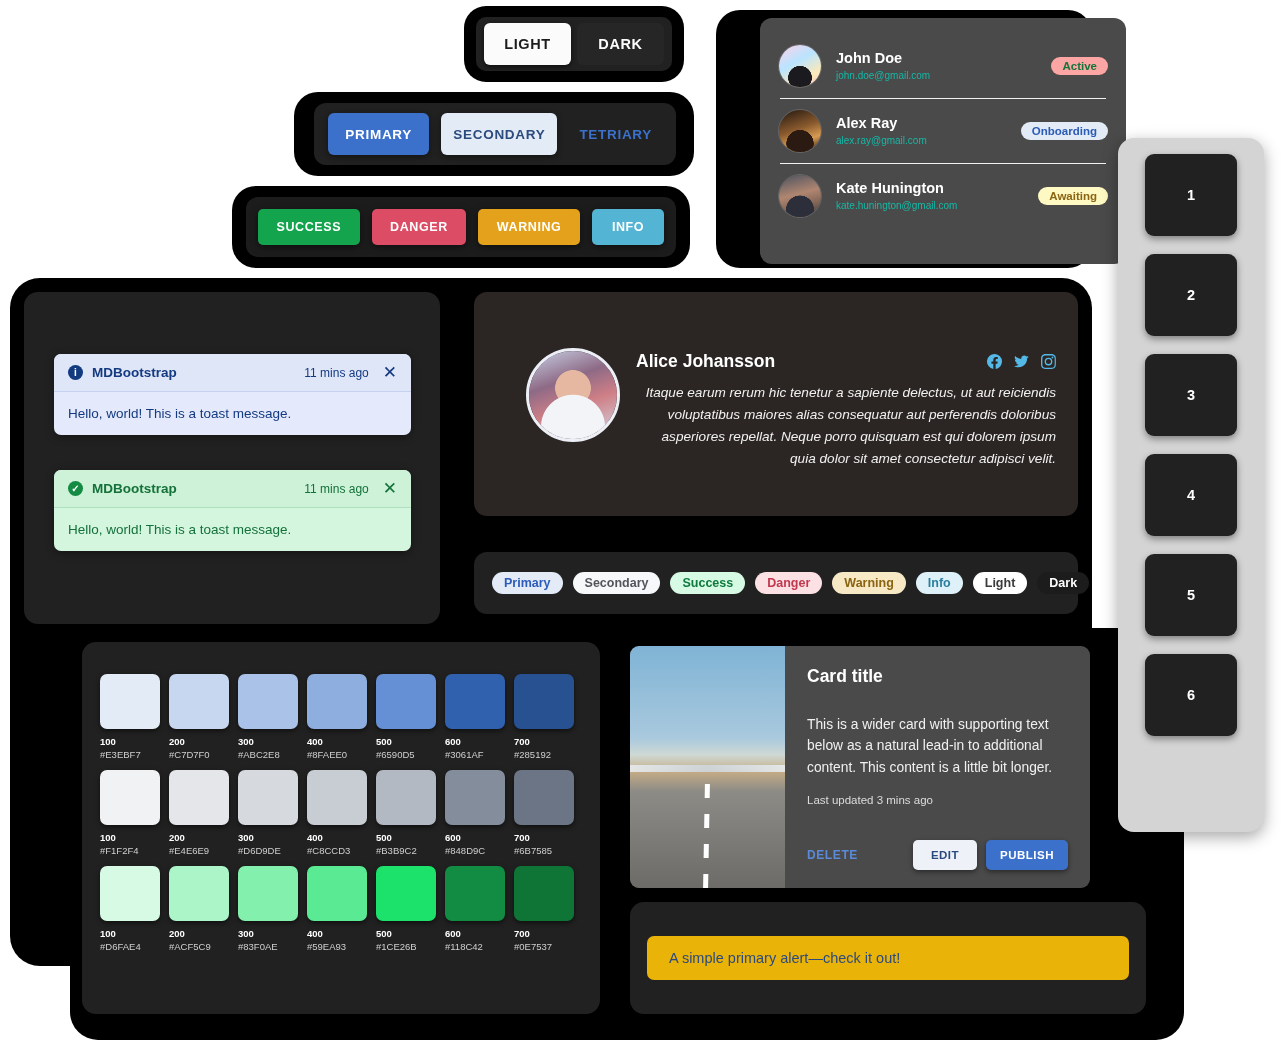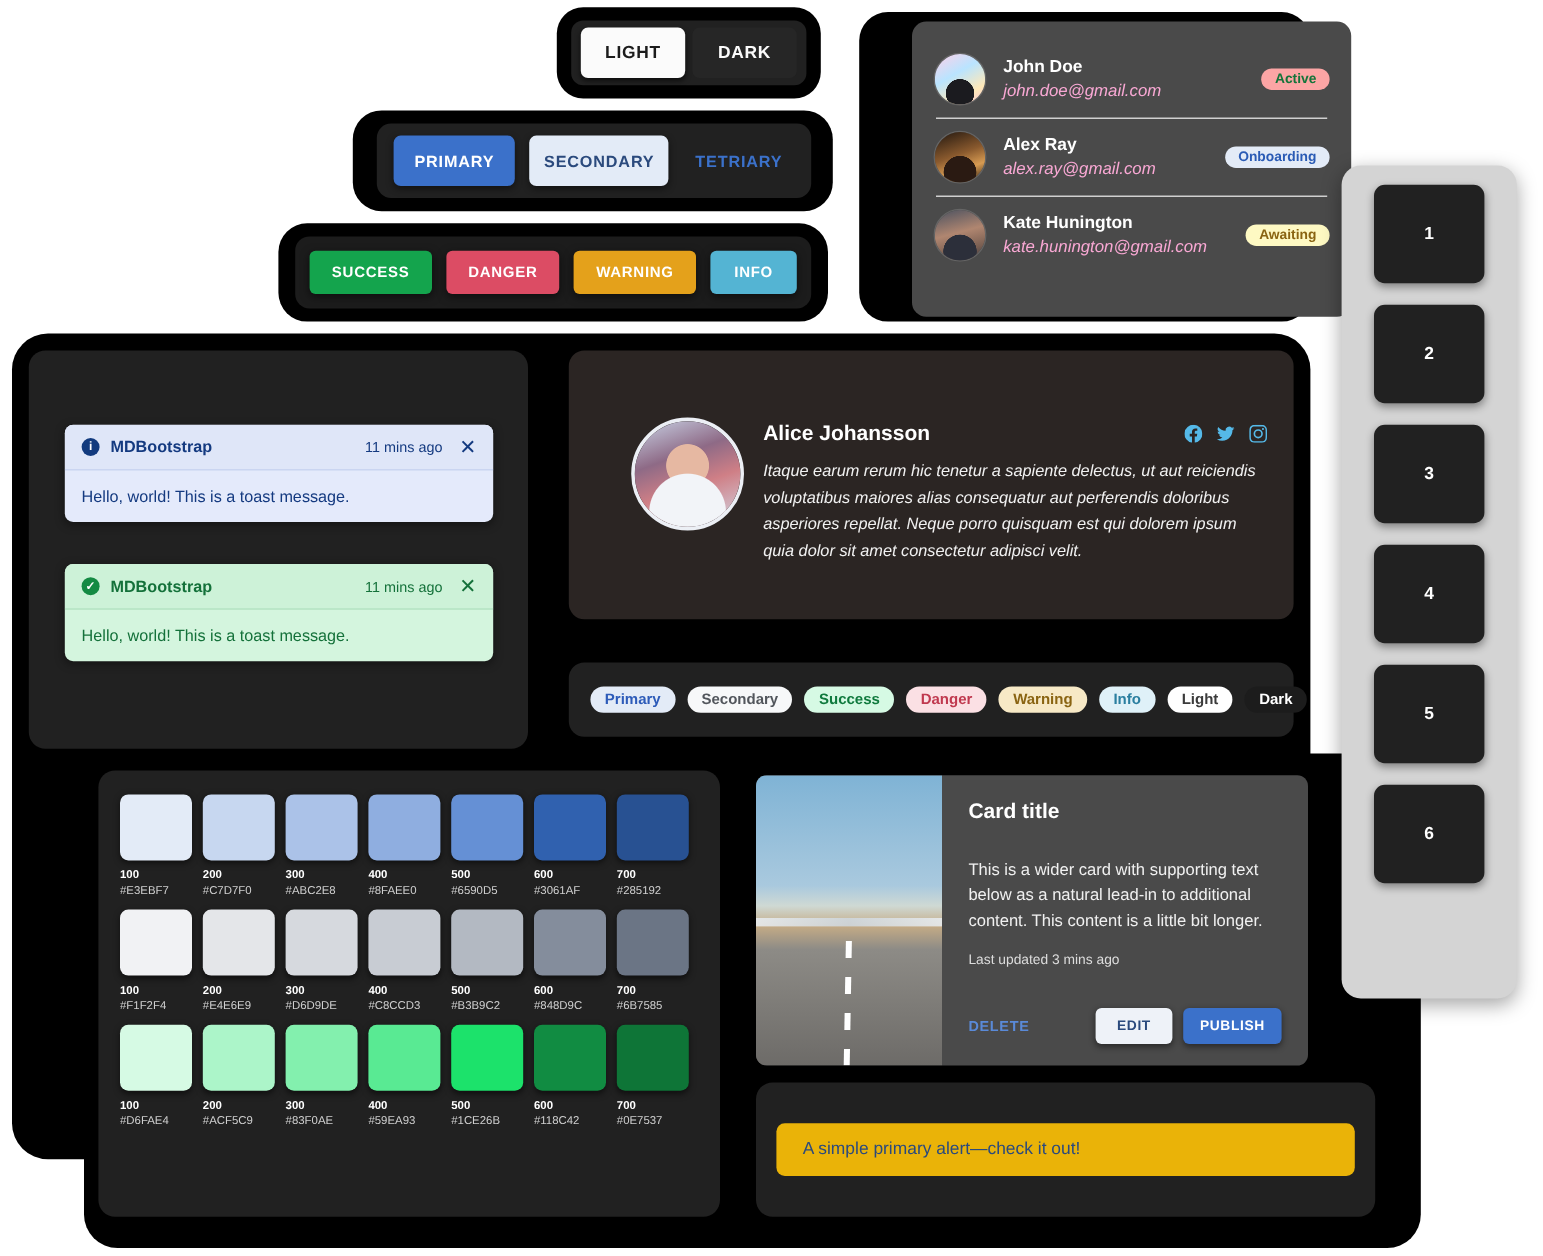--- a/index.html
+++ b/index.html
@@ -83,21 +83,21 @@
   .users-card {
     position:absolute; left:5px; top:8px; width:366px; height:246px;
     background:#4a4a4a; border-radius:12px; padding: 16px 18px; margin-left: 39px;
   }
   .user-row { display:flex; align-items:center; gap:14px; height:64px; position:relative; }
   .user-avatar {
     width:44px; height:44px; border-radius:50%; flex:0 0 44px; overflow:hidden;
     border:1px solid rgba(255,255,255,.15);
   }
   .user-name { color:#fff; font-size:14.5px; font-weight:700; line-height:1.35; }
-  .user-email { color:#f9a8d4; font-size:14px; line-height:1.35;font-style:italic; }
+  .user-email { color:#14b8a6; font-size:10px; line-height:1.35; }
   .user-chip {
     position:absolute; right:0; top:50%; transform:translateY(-50%);
     border-radius:20px; padding:3px 11px; font-size:11.5px; font-weight:700;
   }
   .chip-active { background:#fca5a5; color:#14743a; }
   .chip-onboarding { background:#e3ebf7; color:#2a5bb5; }
   .chip-awaiting { background:#fef9c3; color:#8a6412; }
   .user-div { height:1px; background:#f2f2f2; margin:0 2px; }
 
   
@@ -121,21 +121,21 @@
   .toast-info .toast-head { background:#dfe6f8; color:#143a80; border-bottom:1px solid #c5d2ef; }
   .toast-info .toast-body { color:#143a80; }
   .toast-info .toast-icon { background:#123a7e; }
   .toast-success { background:#d4f5de; }
   .toast-success .toast-head { background:#cdf2d8; color:#14713a; border-bottom:1px solid #aee0bd; }
   .toast-success .toast-body { color:#14713a; }
   .toast-success .toast-icon { background:#148a43; }
 
   .profile-card {
     position:absolute; left:464px; top:14px; width:604px; height:224px;
-    background:#2b2523; border-radius:13px;
+    background:#2b2523; border-radius:13px;text-align:right;
   }
   .profile-avatar {
     position:absolute; left:52px; top:56px; width:94px; height:94px; border-radius:50%;
     overflow:hidden; border:3px solid #eceff5;
   }
   .profile-name { position:absolute; left:162px; top:59px; color:#fff; font-size:17.5px; font-weight:700; }
   .profile-text {
     position:absolute; left:162px; top:90px; width:420px; color:#f1f1f1;
     font-size:13.6px; font-style:italic; line-height:1.63;
   }
@@ -148,21 +148,21 @@
     display:flex; align-items:center; padding:0 18px; gap:10px;
   }
   .badge {
     border-radius:14px; padding:4px 12px; font-size:12.5px; font-weight:700;
   }
 
   
   #bottom-panel { left: 70px; top: 628px; width: 1114px; height: 412px; border-radius: 28px; }
   .swatch-card {
     position:absolute; left:12px; top:14px; width:518px; height:372px;
-    background:#212121; border-radius:14px; padding:20px 18px;
+    background:#212121; border-radius:14px; padding:32px 18px;
   }
   .swatch-row { display:flex; gap:9px; margin-bottom:10px; }
   .swatch-cell { width:60px; }
   .swatch-box {
     width:60px; height:55px; border-radius:7px; box-shadow:0 2px 5px rgba(0,0,0,.55);
   }
   .swatch-num { color:#fff; font-size:9.5px; font-weight:700; margin-top:7px; }
   .swatch-hex { color:#cfcfcf; font-size:9.5px; margin-top:2px; }
 
   .wide-card {

